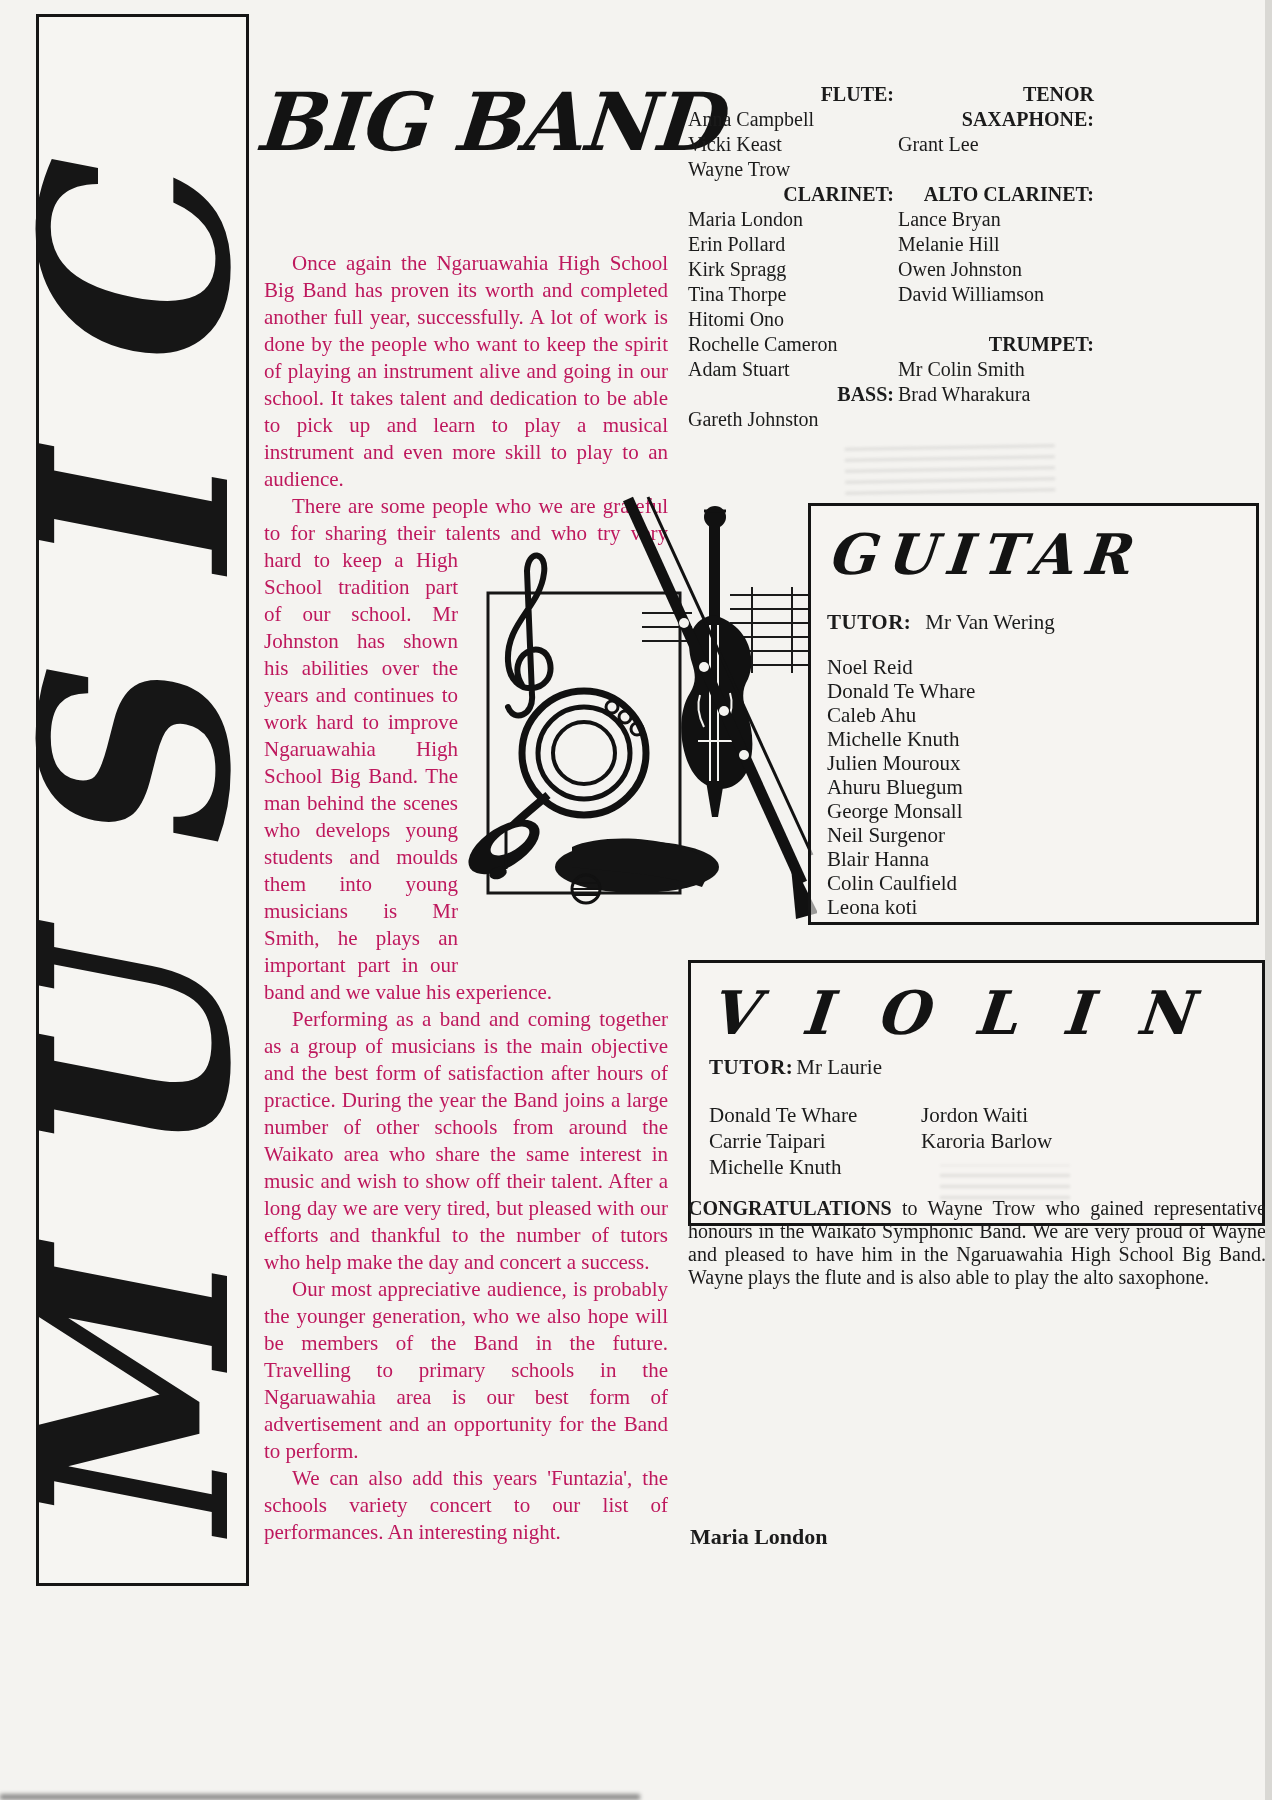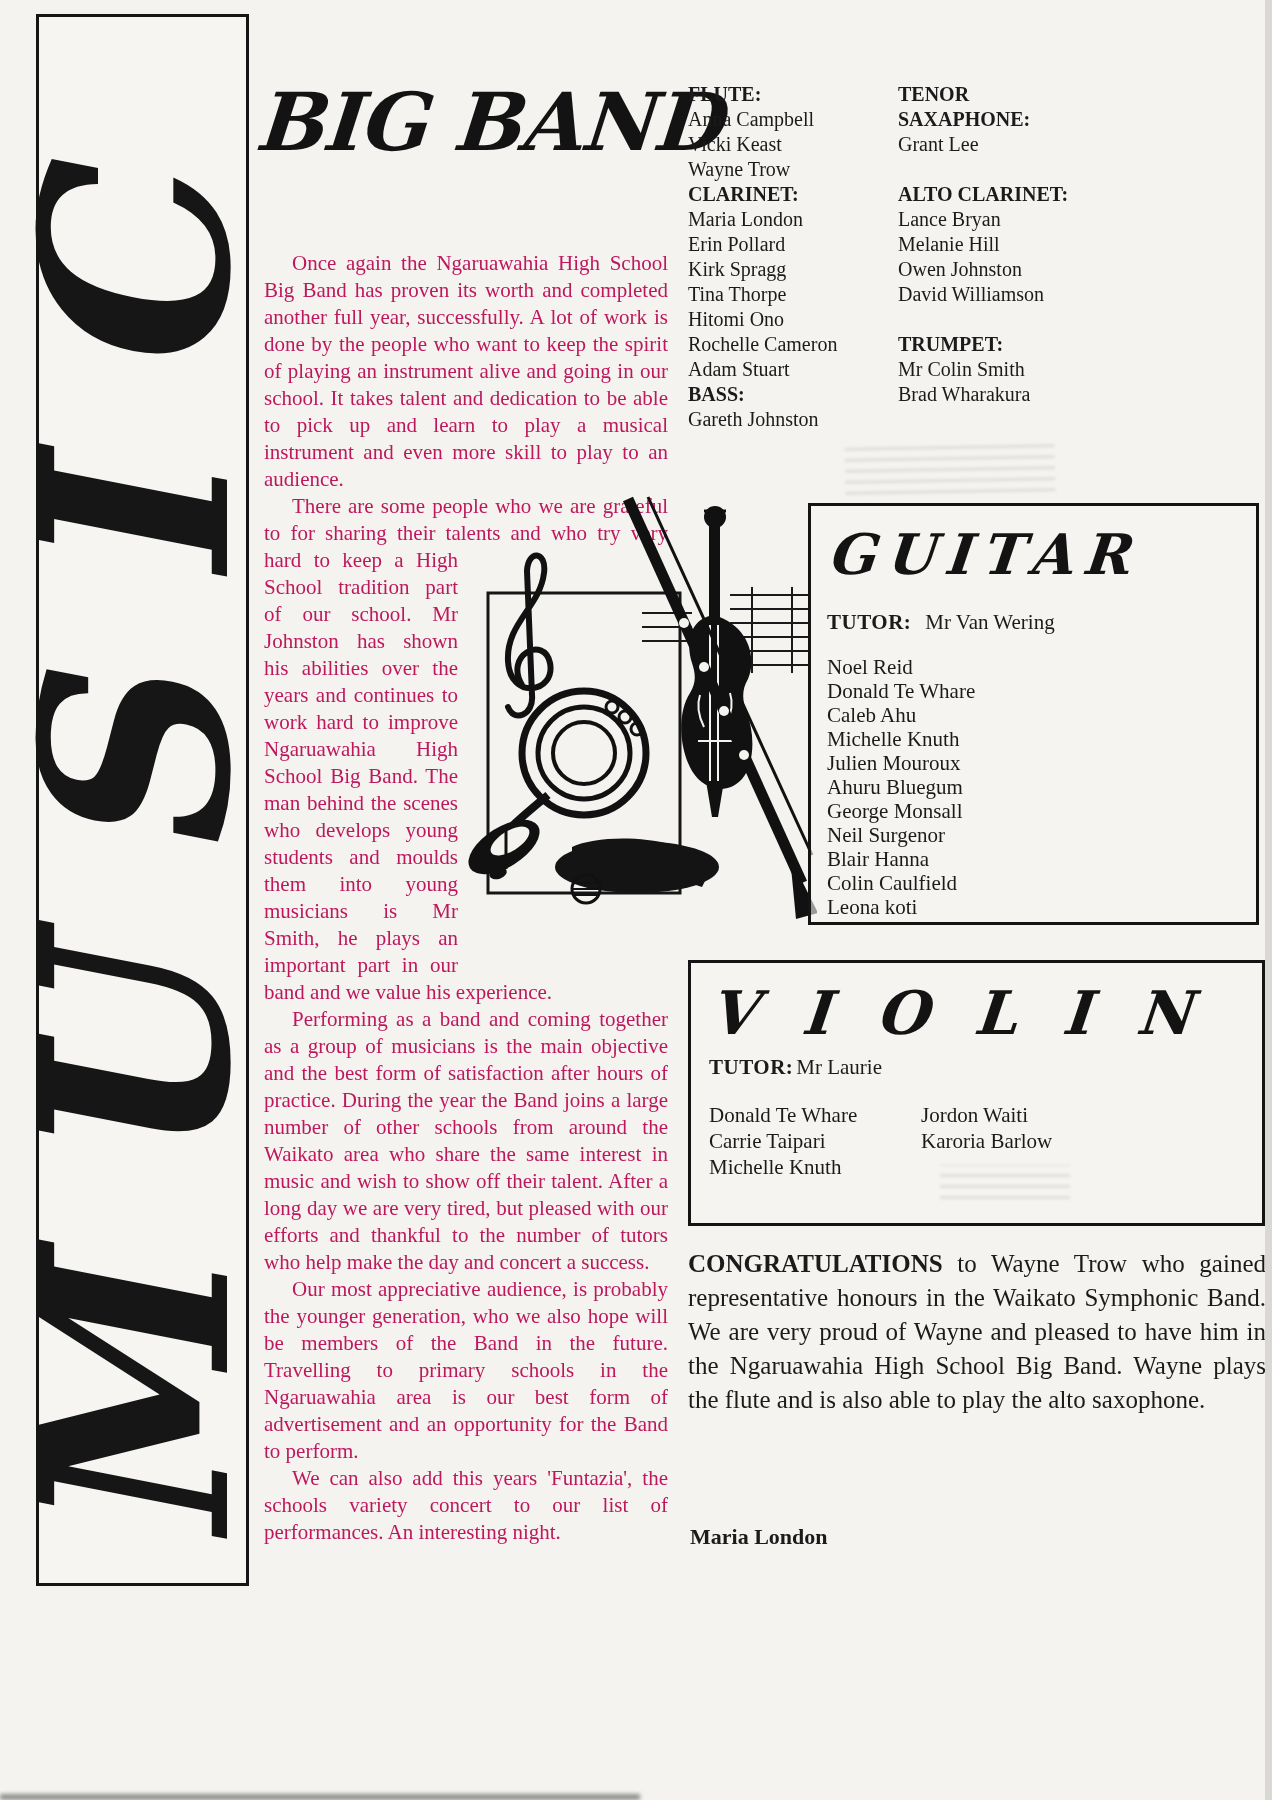--- a/index.html
+++ b/index.html
@@ -31,21 +31,21 @@
   .article{
     position:absolute;left:264px;top:250px;width:404px;
     font-size:21px;line-height:27px;text-align:justify;color:#be185d;
   }
   .article p{margin:0;text-indent:28px;}
   .img-spacer{float:right;width:202px;height:424px;margin-left:8px;}
   
   .roster-col{position:absolute;top:82px;font-size:20px;line-height:25px;}
   .roster-col1{left:688px;width:206px;}
   .roster-col2{left:898px;width:196px;}
-  .roster-header{font-weight:bold;}
+  .roster-header{font-weight:bold;text-align:right;}
   .roster-col2 .roster-section{margin-bottom:25px;}
   
   .boxed{position:absolute;border:3px solid #141414;background:rgba(246,245,242,.6);}
   .guitar-box{left:808px;top:503px;width:451px;height:422px;padding:8px 0 0 16px;box-sizing:border-box;}
   .violin-box{left:688px;top:960px;width:577px;height:266px;padding:8px 0 0 18px;box-sizing:border-box;}
   .script-title{
     font-family:"DejaVu Serif", serif;font-style:italic;font-weight:bold;
     transform:skewX(-8deg);transform-origin:left bottom;color:#131313;white-space:nowrap;
   }
   .guitar-title{font-size:56px;line-height:80px;letter-spacing:10px;}
@@ -53,22 +53,22 @@
   .tutor-line{margin-top:16px;font-size:21px;}
   .tutor-label{font-weight:bold;letter-spacing:.5px;}
   .tutor-name{margin-left:14px;text-align:right;}
   .violin-box .tutor-line{margin-top:0;}
   .violin-box .tutor-name{margin-left:3px;}
   .member-list{margin-top:20px;font-size:21px;line-height:24px;}
   .violin-cols{display:flex;margin-top:22px;font-size:21px;line-height:26px;}
   .violin-col1{width:212px;}
   
   .congrats{
-    position:absolute;left:688px;top:1247px;width:578px;
-    font-size:25px;line-height:34px;text-align:justify;
+    position:absolute;left:688px;top:1197px;width:578px;
+    font-size:20px;line-height:23px;text-align:justify;
   }
   .congrats-lead{font-weight:bold;}
   .byline{position:absolute;left:690px;top:1524px;font-size:22px;font-weight:bold;}
   
   .instruments{position:absolute;left:452px;top:495px;width:365px;height:450px;}
   
   .artifact{position:absolute;opacity:.13;filter:blur(1.5px);background:
     repeating-linear-gradient(0deg,#555 0 3px,transparent 3px 11px);}
   .art1{left:845px;top:445px;width:210px;height:48px;transform:rotate(-1deg);}
   .art2{left:940px;top:1165px;width:130px;height:34px;}

